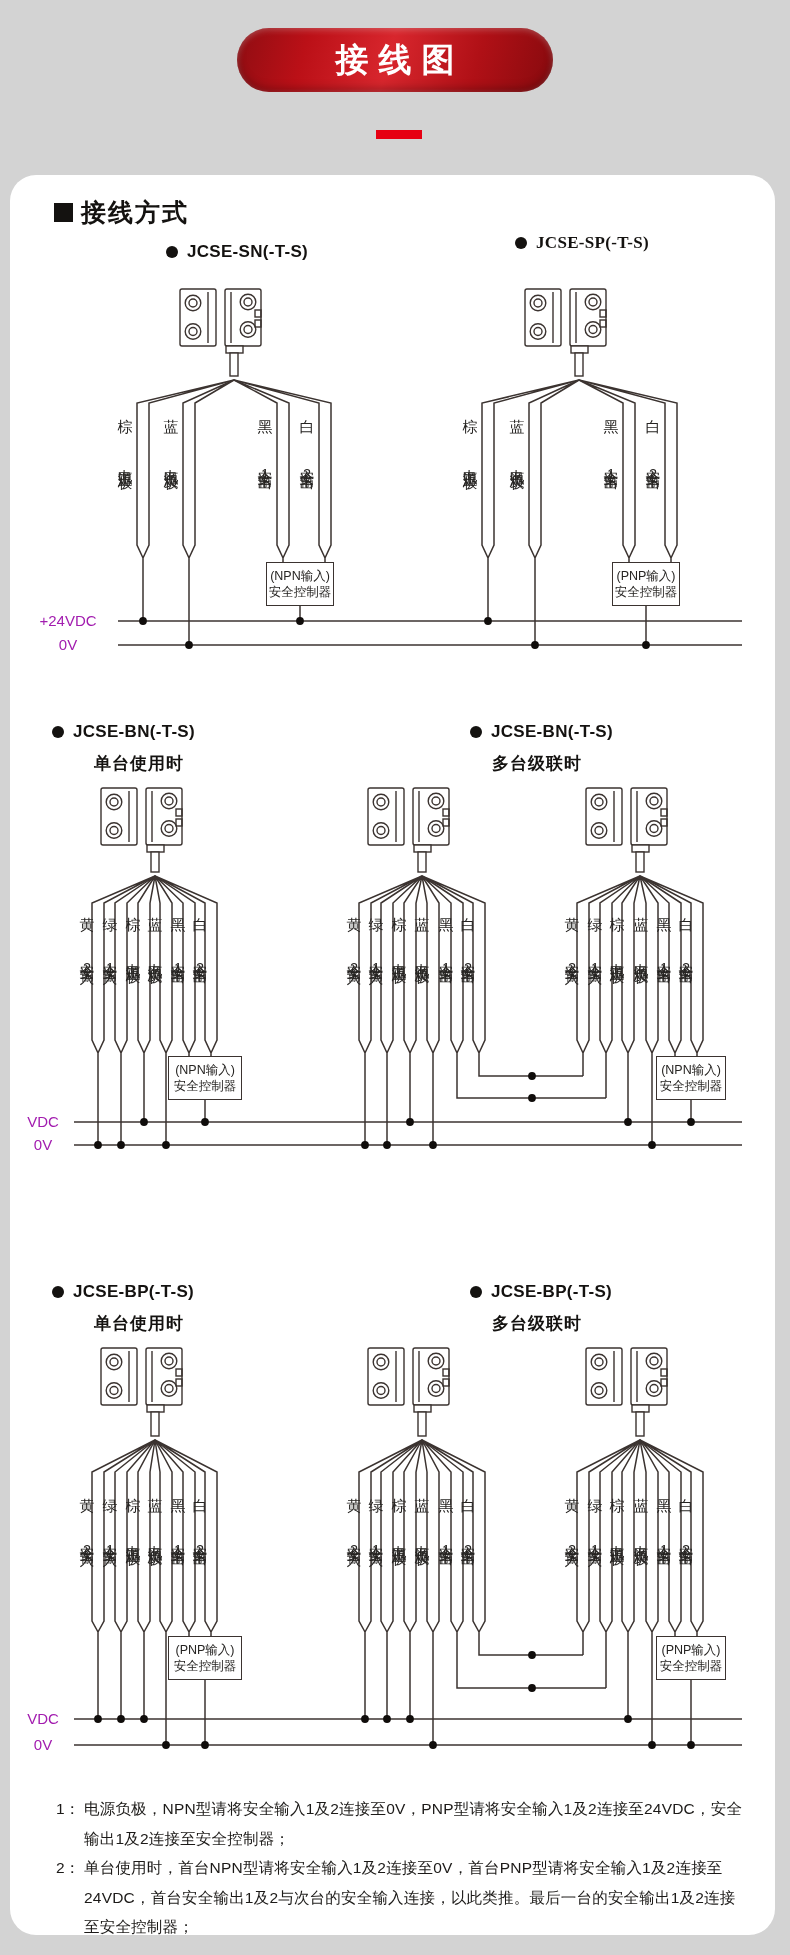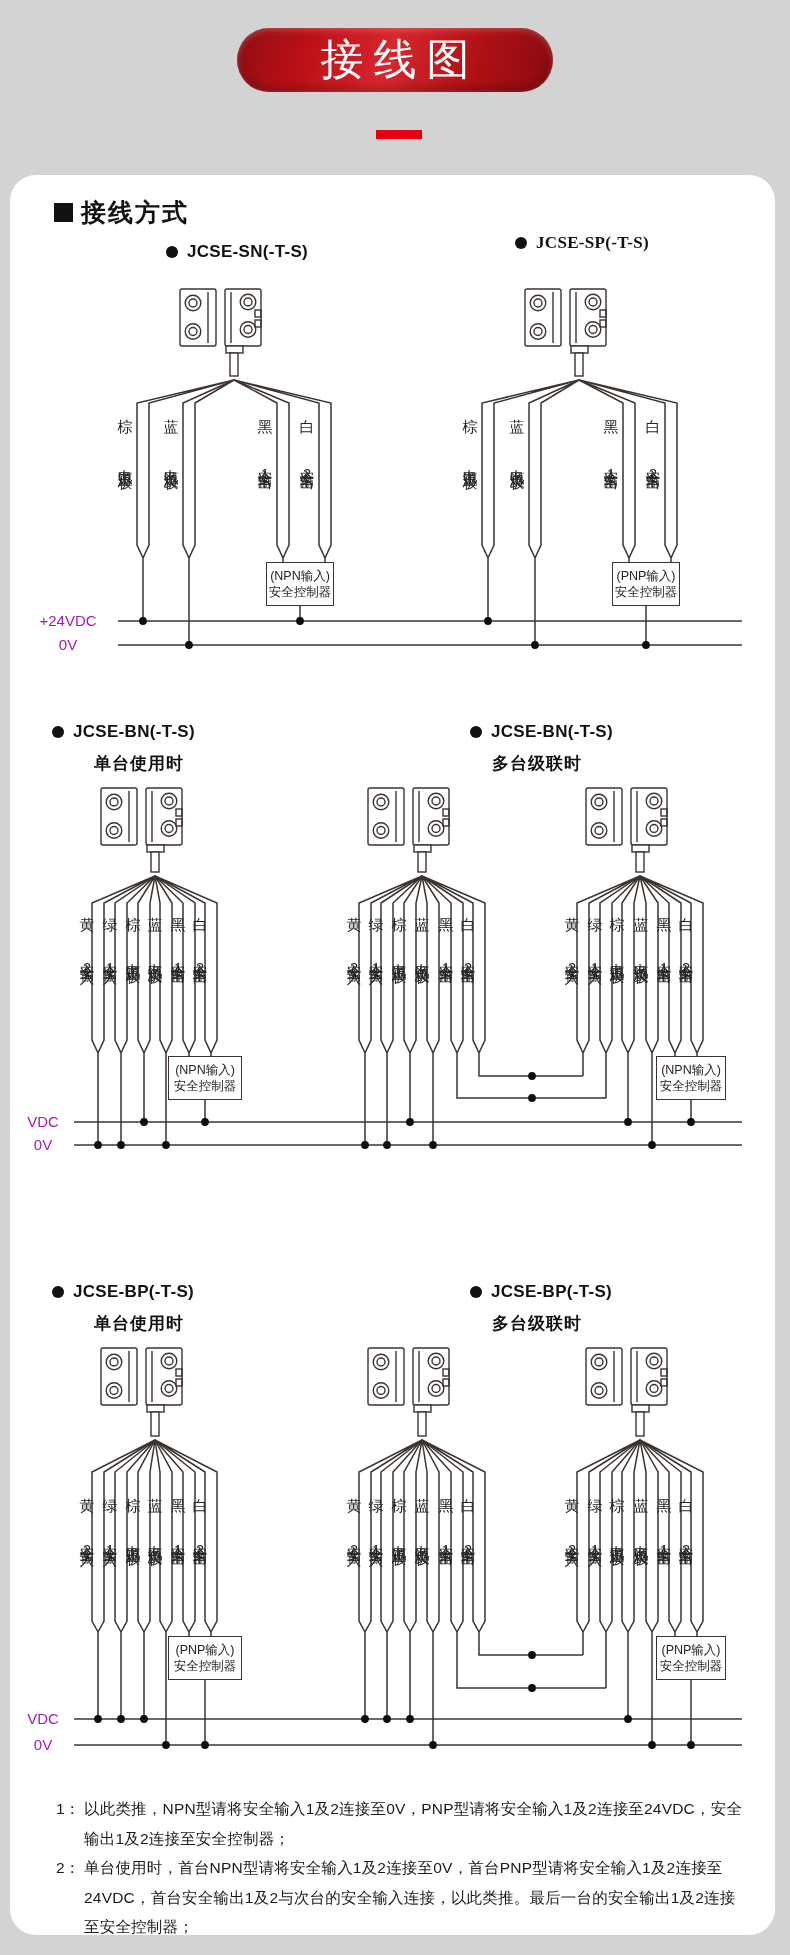--- a/index.html
+++ b/index.html
@@ -13,21 +13,21 @@
   }
   .abs{position:absolute;}
   
   .banner{
     left:237px;top:28px;width:316px;height:64px;border-radius:34px;
     background:linear-gradient(105deg,#8f0d12 0%,#bb1017 22%,#d8262d 48%,#b01016 75%,#870a0e 100%);
     display:flex;align-items:center;justify-content:center;
     box-shadow:inset 0 2px 6px rgba(255,255,255,.25), inset 0 -4px 8px rgba(0,0,0,.25);
   }
   .banner-title{
-    color:#ffffff;font-size:43px;font-weight:normal;letter-spacing:10px;text-indent:10px;
+    color:#ffffff;font-size:33px;font-weight:bold;letter-spacing:10px;text-indent:10px;
   }
   .accent-dash{left:376px;top:130px;width:46px;height:9px;background:#e60012;}
   
   .card{
     left:10px;top:175px;width:765px;height:1760px;background:#ffffff;border-radius:26px;
   }
   
   .heading{left:54px;top:196px;display:flex;align-items:center;gap:8px;}
   .heading-square{width:19px;height:19px;background:#141210;display:inline-block;}
   .heading-text{font-size:25px;font-weight:bold;color:#141210;letter-spacing:2px;}
@@ -574,19 +574,19 @@
     <div class="bus-label" style="left: 26px; top: 636px; width: 84px;">0V</div>
     <div class="bus-label" style="left: 18px; top: 1113px; width: 50px;">VDC</div>
     <div class="bus-label" style="left: 18px; top: 1136px; width: 50px;">0V</div>
     <div class="bus-label" style="left: 18px; top: 1710px; width: 50px;">VDC</div>
     <div class="bus-label" style="left: 18px; top: 1736px; width: 50px;">0V</div>
   </div>
 
 <div class="abs notes">
   <div class="note-row">
     <span class="note-num">1：</span>
-    <span class="note-text">以此类推，NPN型请将安全输入1及2连接至0V，PNP型请将安全输入1及2连接至24VDC，安全输出1及2连接至安全控制器；</span>
+    <span class="note-text">电源负极，NPN型请将安全输入1及2连接至0V，PNP型请将安全输入1及2连接至24VDC，安全输出1及2连接至安全控制器；</span>
   </div>
   <div class="note-row">
     <span class="note-num">2：</span>
     <span class="note-text">单台使用时，首台NPN型请将安全输入1及2连接至0V，首台PNP型请将安全输入1及2连接至24VDC，首台安全输出1及2与次台的安全输入连接，以此类推。最后一台的安全输出1及2连接至安全控制器；</span>
   </div>
 </div>
 
 </body></html>

